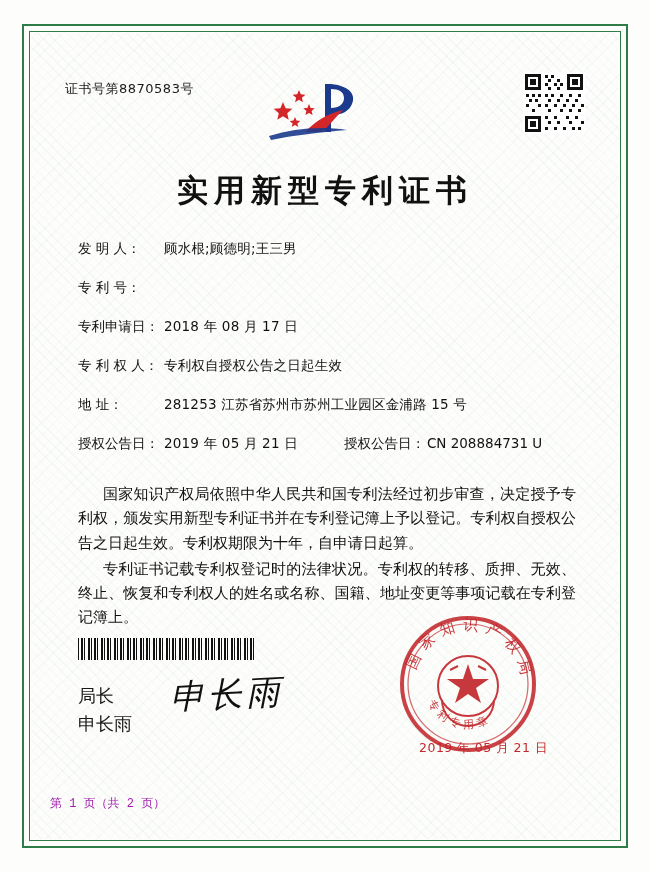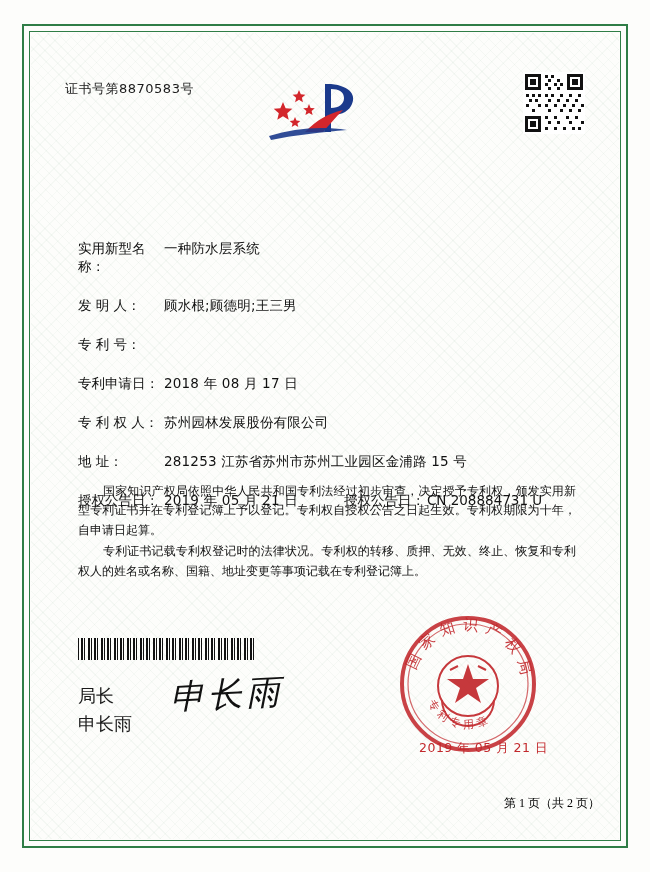--- a/index.html
+++ b/index.html
@@ -135,21 +135,21 @@
   .field-row.dual .field-value2 {
     margin-left: 2px;
     color: #111;
   }
 
   .paragraphs {
     position: absolute;
     left: 28px;
     right: 24px;
     top: 432px;
-    font-size: 12px;
+    font-size: 15px;
     line-height: 1.62;
     font-family: "DejaVu Sans", sans-serif;
     text-align: justify;
     color: #111;
   }
   .paragraphs p {
     margin: 0 0 2px 0;
     text-indent: 25px;
   }
 
@@ -203,24 +203,24 @@
     color: #c2282c;
     font-family: "DejaVu Sans", sans-serif;
     letter-spacing: 0.5px;
   }
 
   .footer {
     position: absolute;
     left: 0;
     right: 0;
     bottom: 10px;
-    text-align: right;
+    text-align: left;
     font-size: 12px;
-    font-family: Liberation Serif, serif;
-    color: #000000;
+    font-family: Liberation Mono, monospace;
+    color: #a21caf;
   }
 </style>
 </head>
 <body>
 
 <div class="page">
 
   <div class="border-outer"></div>
   <div class="border-inner"></div>
   <div class="texture"></div>
@@ -302,45 +302,42 @@
           <rect x="58" y="49" width="3" height="3"></rect>
           <rect x="22" y="55" width="3" height="3"></rect>
             <rect x="31" y="55" width="3" height="3"></rect>
             <rect x="40" y="55" width="3" height="3"></rect>
           <rect x="49" y="55" width="3" height="3"></rect>
             <rect x="55" y="55" width="3" height="3"></rect>
         </g>
       </svg>
     </div>
 
+    <div class="title">实用新型专利证书</div>
 
     <div class="fields">
 
-      <div class="field-row">
-        <span class="field-label">实用新型名称：</span>
-        <span class="field-value">一种防水层系统</span>
-      </div>
 
       <div class="field-row">
         <span class="field-label">发  明  人：</span>
         <span class="field-value">顾水根;顾德明;王三男</span>
       </div>
 
       <div class="field-row">
         <span class="field-label">专  利  号：</span>
       </div>
 
       <div class="field-row">
         <span class="field-label">专利申请日：</span>
         <span class="field-value">2018 年 08 月 17 日</span>
       </div>
 
       <div class="field-row">
         <span class="field-label">专 利 权 人：</span>
-        <span class="field-value">苏州园林发展股份有限公司</span>
+        <span class="field-value">专利权自授权公告之日起生效</span>
       </div>
 
       <div class="field-row">
         <span class="field-label">地      址：</span>
         <span class="field-value">281253  江苏省苏州市苏州工业园区金浦路 15 号</span>
       </div>
 
       <div class="field-row dual">
         <span class="field-label">授权公告日：</span>
         <span class="field-value">2019 年 05 月 21 日</span>

